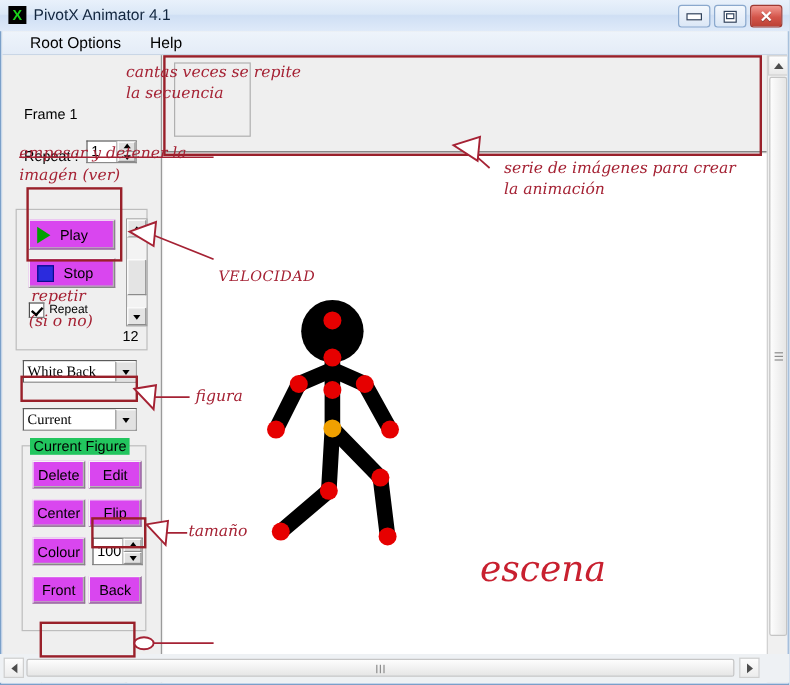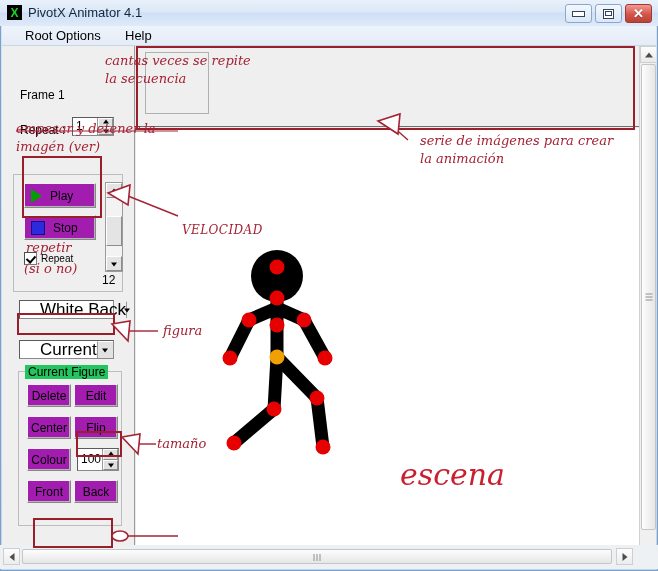--- a/index.html
+++ b/index.html
@@ -98,21 +98,21 @@
     position:absolute;box-sizing:border-box;border:1px solid #bdbdbd;
     background:transparent;
   }
   .group>.gtitle{
     position:absolute;left:6px;top:-7px;background:#22c55e;padding:0 3px;
     font-size:12px;color:#000;white-space:nowrap;
   }
 
   .btn{
     position:absolute;box-sizing:border-box;
-    background:#a21caf;
+    background:#d946ef;
     border:1px solid #f4f4f4;border-right-color:#878787;border-bottom-color:#878787;
     box-shadow:inset -1px -1px 0 #b5b5b5;
     font-size:12px;color:#000;display:flex;align-items:center;justify-content:center;
     white-space:nowrap;
   }
   .btn.icobtn{justify-content:flex-start;padding-left:6px;gap:8px;}
   .ico-play{width:0;height:0;border-left:11px solid #00a000;border-top:7px solid transparent;border-bottom:7px solid transparent;}
   .ico-stop{width:12px;height:12px;background:#2b2bdd;border:1px solid #0a0a8c;}
 
   .vsbar{
@@ -140,21 +140,21 @@
     content:"";position:absolute;left:3px;top:1px;width:4px;height:7px;
     border:solid #000;border-width:0 2px 2px 0;transform:rotate(42deg);
   }
   .chk .t{font-size:10px;color:#000;white-space:nowrap;}
 
   .combo{
     position:absolute;box-sizing:border-box;background:#fff;
     border:1px solid #8a8a8a;border-top-color:#5b5b5b;border-left-color:#5b5b5b;
     display:flex;align-items:center;
   }
-  .combo .cv{flex:1;padding-left:20px;font-size:17px;color:#000;white-space:nowrap;}
+  .combo .cv{flex:1;padding-left:3px;font-size:12px;color:#000;white-space:nowrap;font-family:Liberation Serif, serif;}
   .combo .cb{
     width:16px;align-self:stretch;background:#e2e2e2;
     border-left:1px solid #9a9a9a;position:relative;
     border-top:1px solid #fff;
   }
 
   
   .framebar{
     position:absolute;left:134px;top:20px;width:503px;height:81px;
     background:#efefef;border-bottom:1px solid #6e6e6e;box-sizing:border-box;

